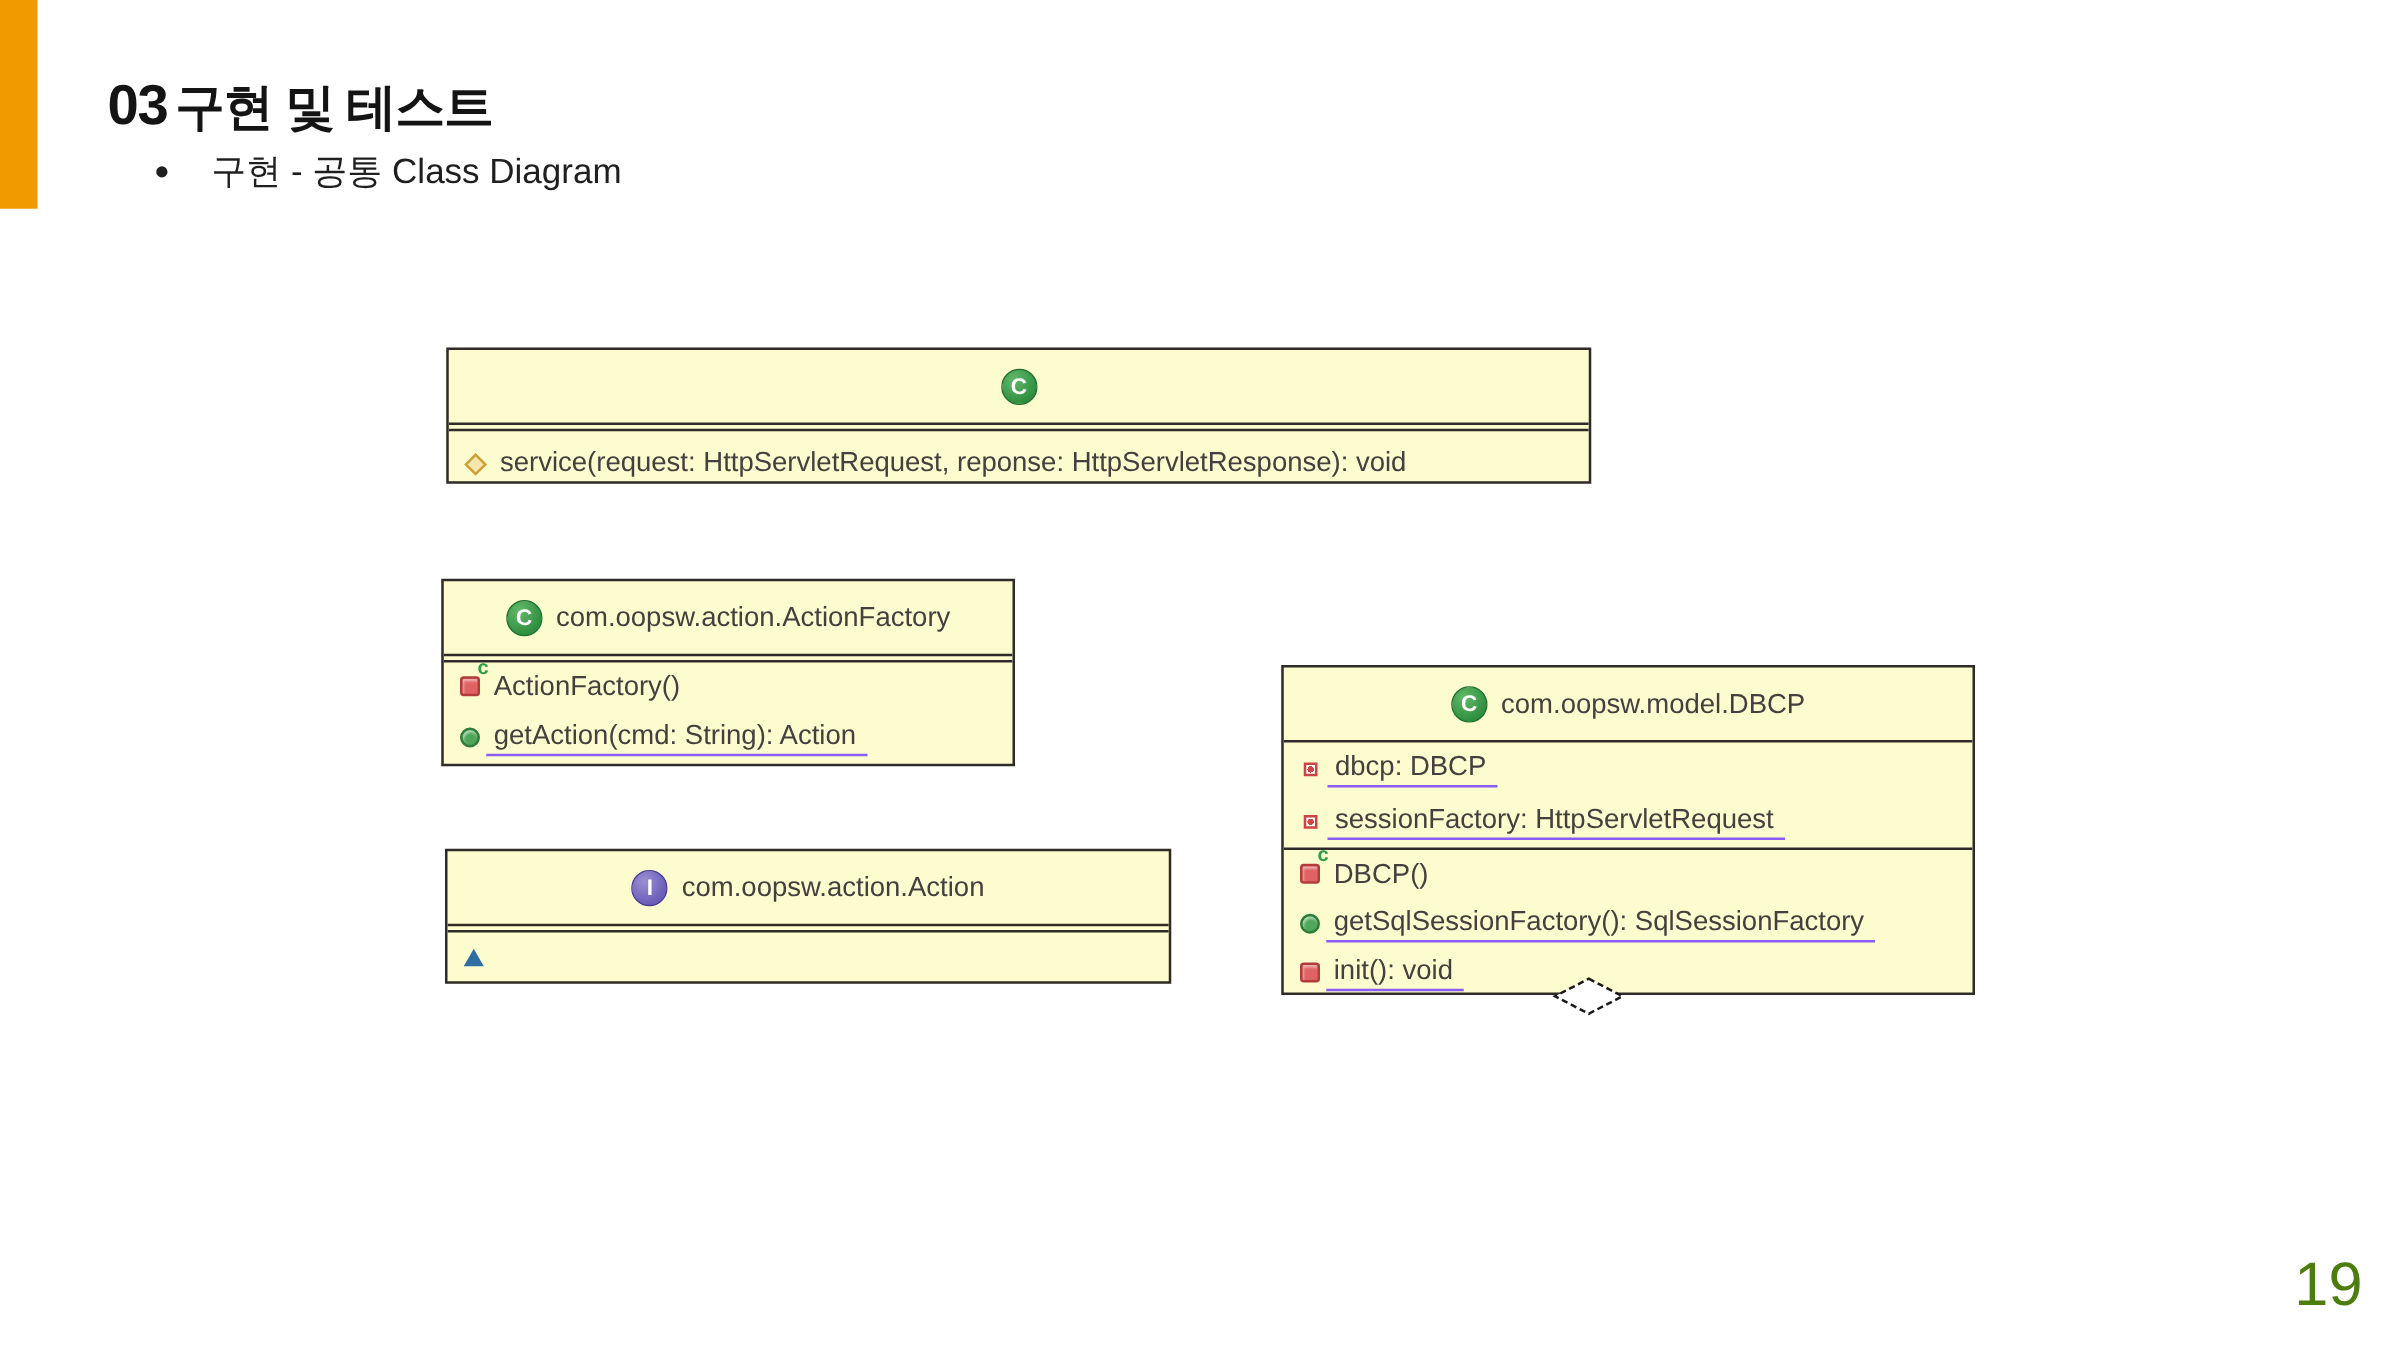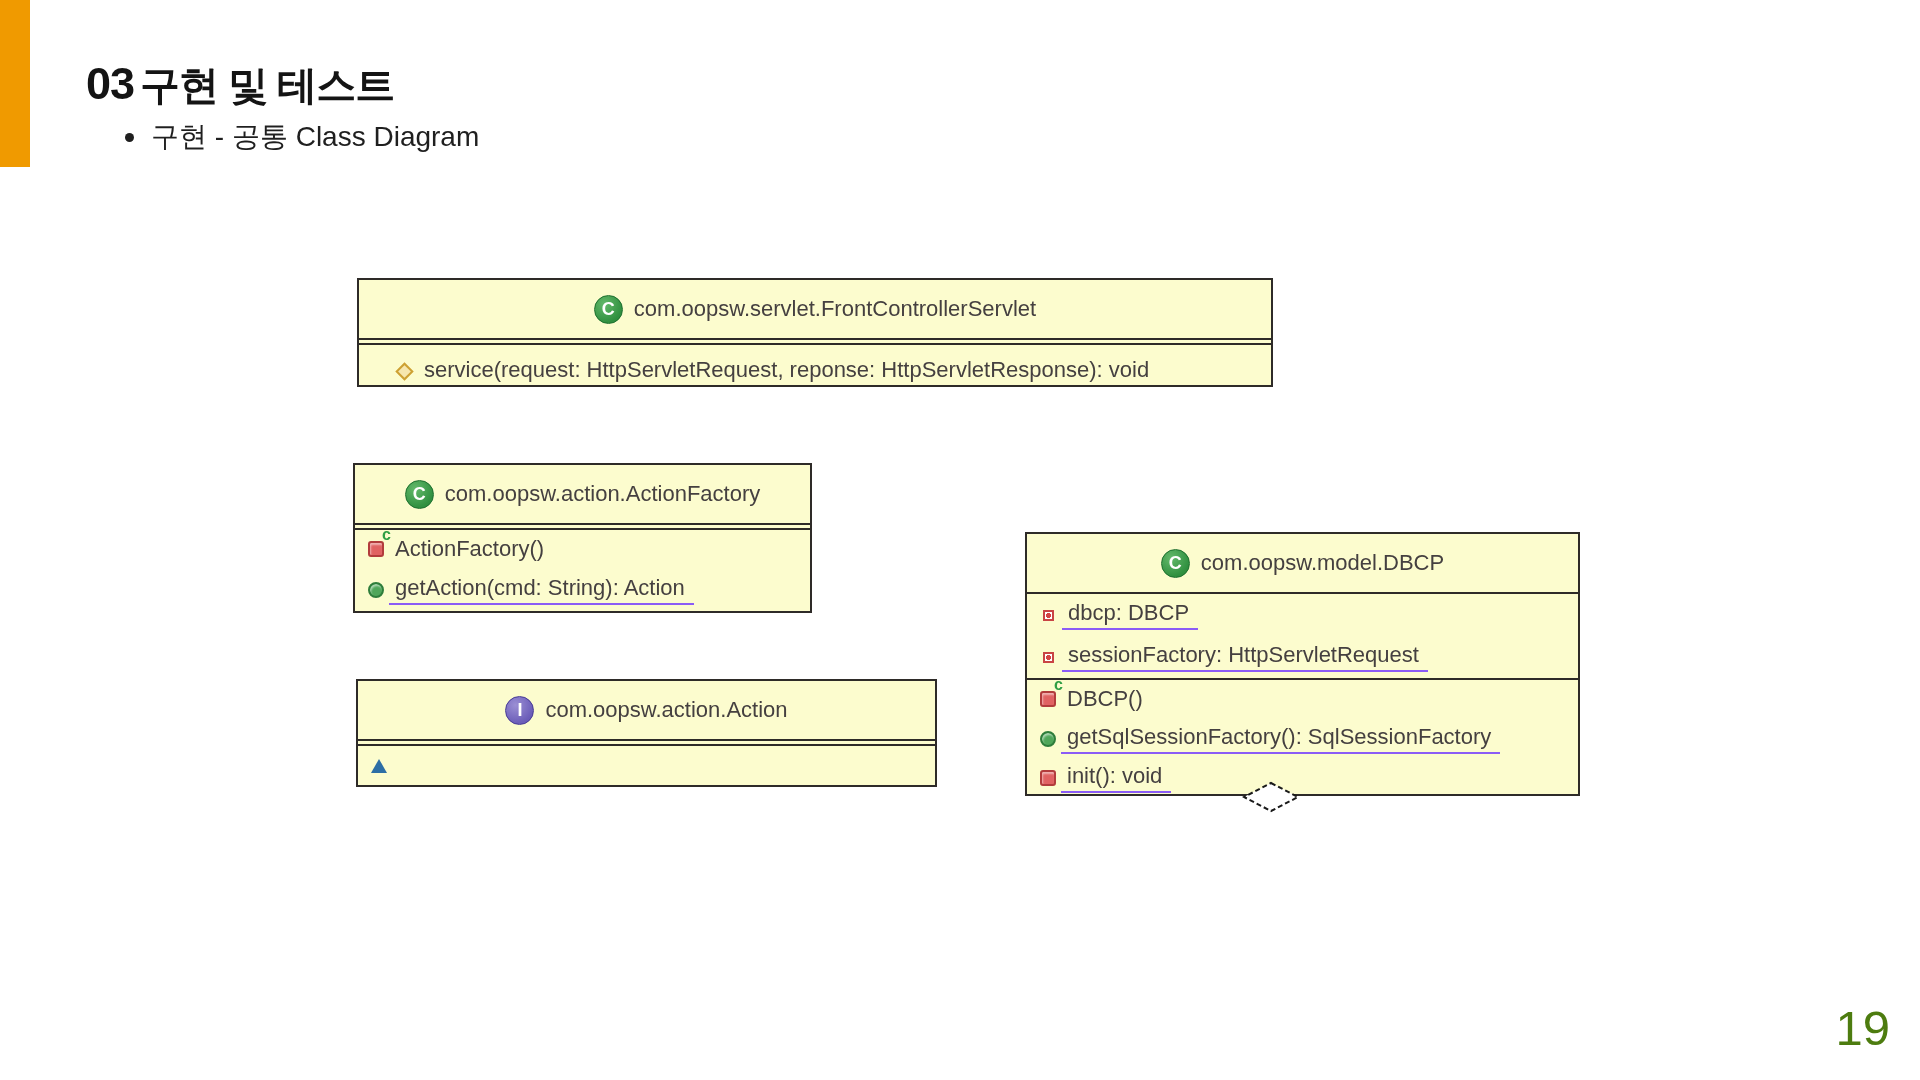--- a/index.html
+++ b/index.html
@@ -5,40 +5,40 @@
   html,body{margin:0;padding:0;}
   body{
     width:1920px;height:1080px;position:relative;overflow:hidden;
     background:#ffffff;font-family:"Liberation Sans",sans-serif;
   }
   
   .accent-bar{position:absolute;left:0;top:0;width:30px;height:167px;background:#F09A00;}
   .slide-header{position:absolute;left:86px;top:58px;display:flex;align-items:baseline;gap:6px;color:#141414;}
   .slide-header .num{font-size:45px;font-weight:bold;letter-spacing:-1px;}
   .slide-header .ttl{font-size:40px;font-weight:bold;letter-spacing:-1px;}
-  .bullet-line{position:absolute;left:125px;top:118px;display:flex;align-items:center;color:#1f1f1f;}
+  .bullet-line{position:absolute;left:125px;top:118px;display:flex;align-items:center;color:#1f1f1f;gap:18px;}
   .bullet-dot{width:9px;height:9px;border-radius:50%;background:#1f1f1f;margin-right:17px;}
   .bullet-text{font-size:28px;}
   .page-num{position:absolute;right:30px;top:1000px;font-size:49px;color:#4d7c0f;}
 
   
   .cls{
     position:absolute;background:#FCFCCE;border:2px solid #2e2b28;
     box-sizing:border-box;color:#454040;overflow:hidden;
   }
   .cls-title{height:58px;display:flex;align-items:center;justify-content:center;gap:11px;
     border-bottom:2px solid #2e2b28;font-size:22px;white-space:nowrap;}
   .empty-sep{height:3px;border-bottom:2px solid #2e2b28;}
   .methods-sep{border-top:2px solid #2e2b28;}
   .m-row{display:flex;align-items:center;padding-left:13px;font-size:22px;white-space:nowrap;}
   .m-label{margin-left:11px;padding-bottom:2px;}
   .m-label.static{border-bottom:2px solid #8b5cf6;padding:0 9px 2px 6px;margin-left:5px;}
 
   #cls-front  {left:357px; top:278px; width:916px; height:109px;}
-  #cls-front .m-row{height:52px;margin-left:24px;}
+  #cls-front .m-row{height:52px;}
   #cls-factory{left:353px; top:463px; width:459px; height:150px;}
   #cls-factory .m-row{height:40px;}
   #cls-action {left:356px; top:679px; width:581px; height:108px;}
   #cls-action .m-row{height:39px;}
   #cls-dbcp   {left:1025px;top:532px; width:555px; height:264px;}
   #cls-dbcp .f-row{height:42px;}
   #cls-dbcp .m-row{height:39px;}
   #cls-dbcp .f-row{display:flex;align-items:center;padding-left:13px;font-size:22px;white-space:nowrap;}
 
   
@@ -76,21 +76,20 @@
 <div class="bullet-line">
   <span class="bullet-dot"></span>
   <span class="bullet-text">구현 - 공통 Class Diagram</span>
 </div>
 
 <div class="page-num">19</div>
 
 <div class="cls" id="cls-front">
   <div class="cls-title">
     <span class="icon-type icon-class">C</span>
-    <span>com.oopsw.servlet.FrontControllerServlet</span>
   </div>
   <div class="empty-sep"></div>
   <div class="m-row">
     <span class="vis icon-prot"></span>
     <span class="m-label">service(request: HttpServletRequest, reponse: HttpServletResponse): void</span>
   </div>
 </div>
 
 <div class="cls" id="cls-factory">
   <div class="cls-title">

